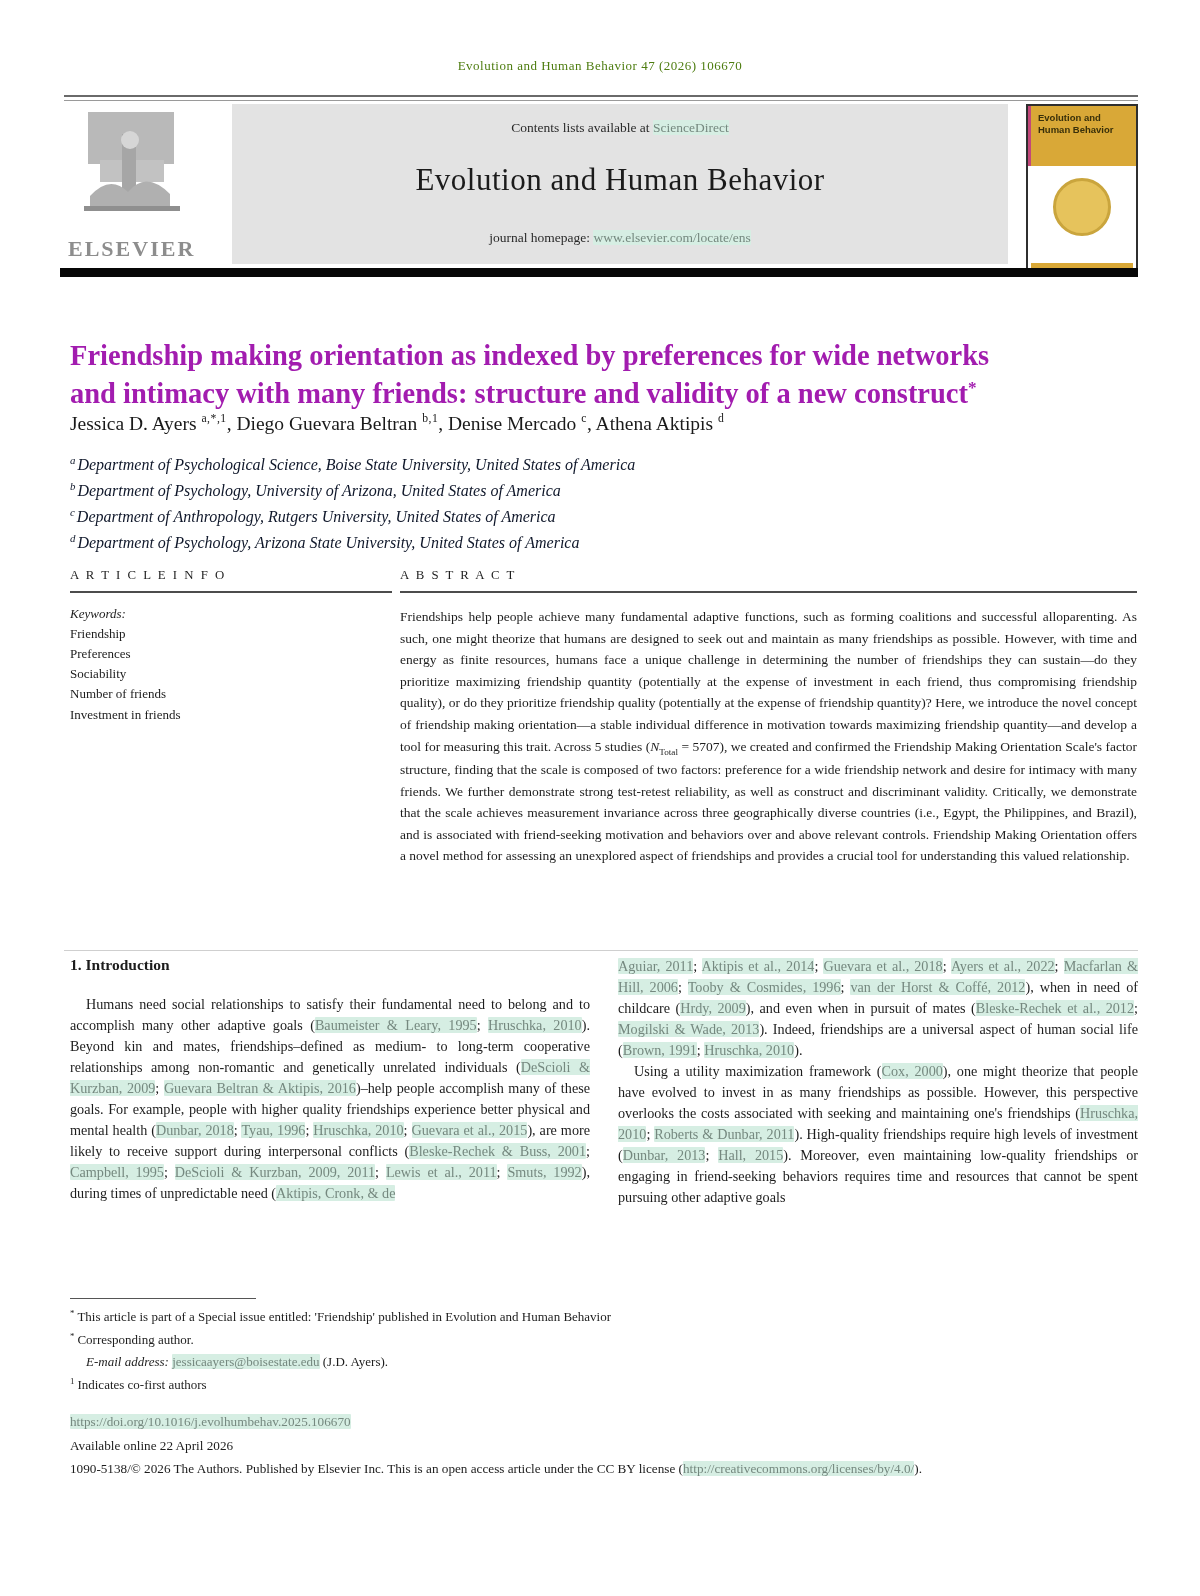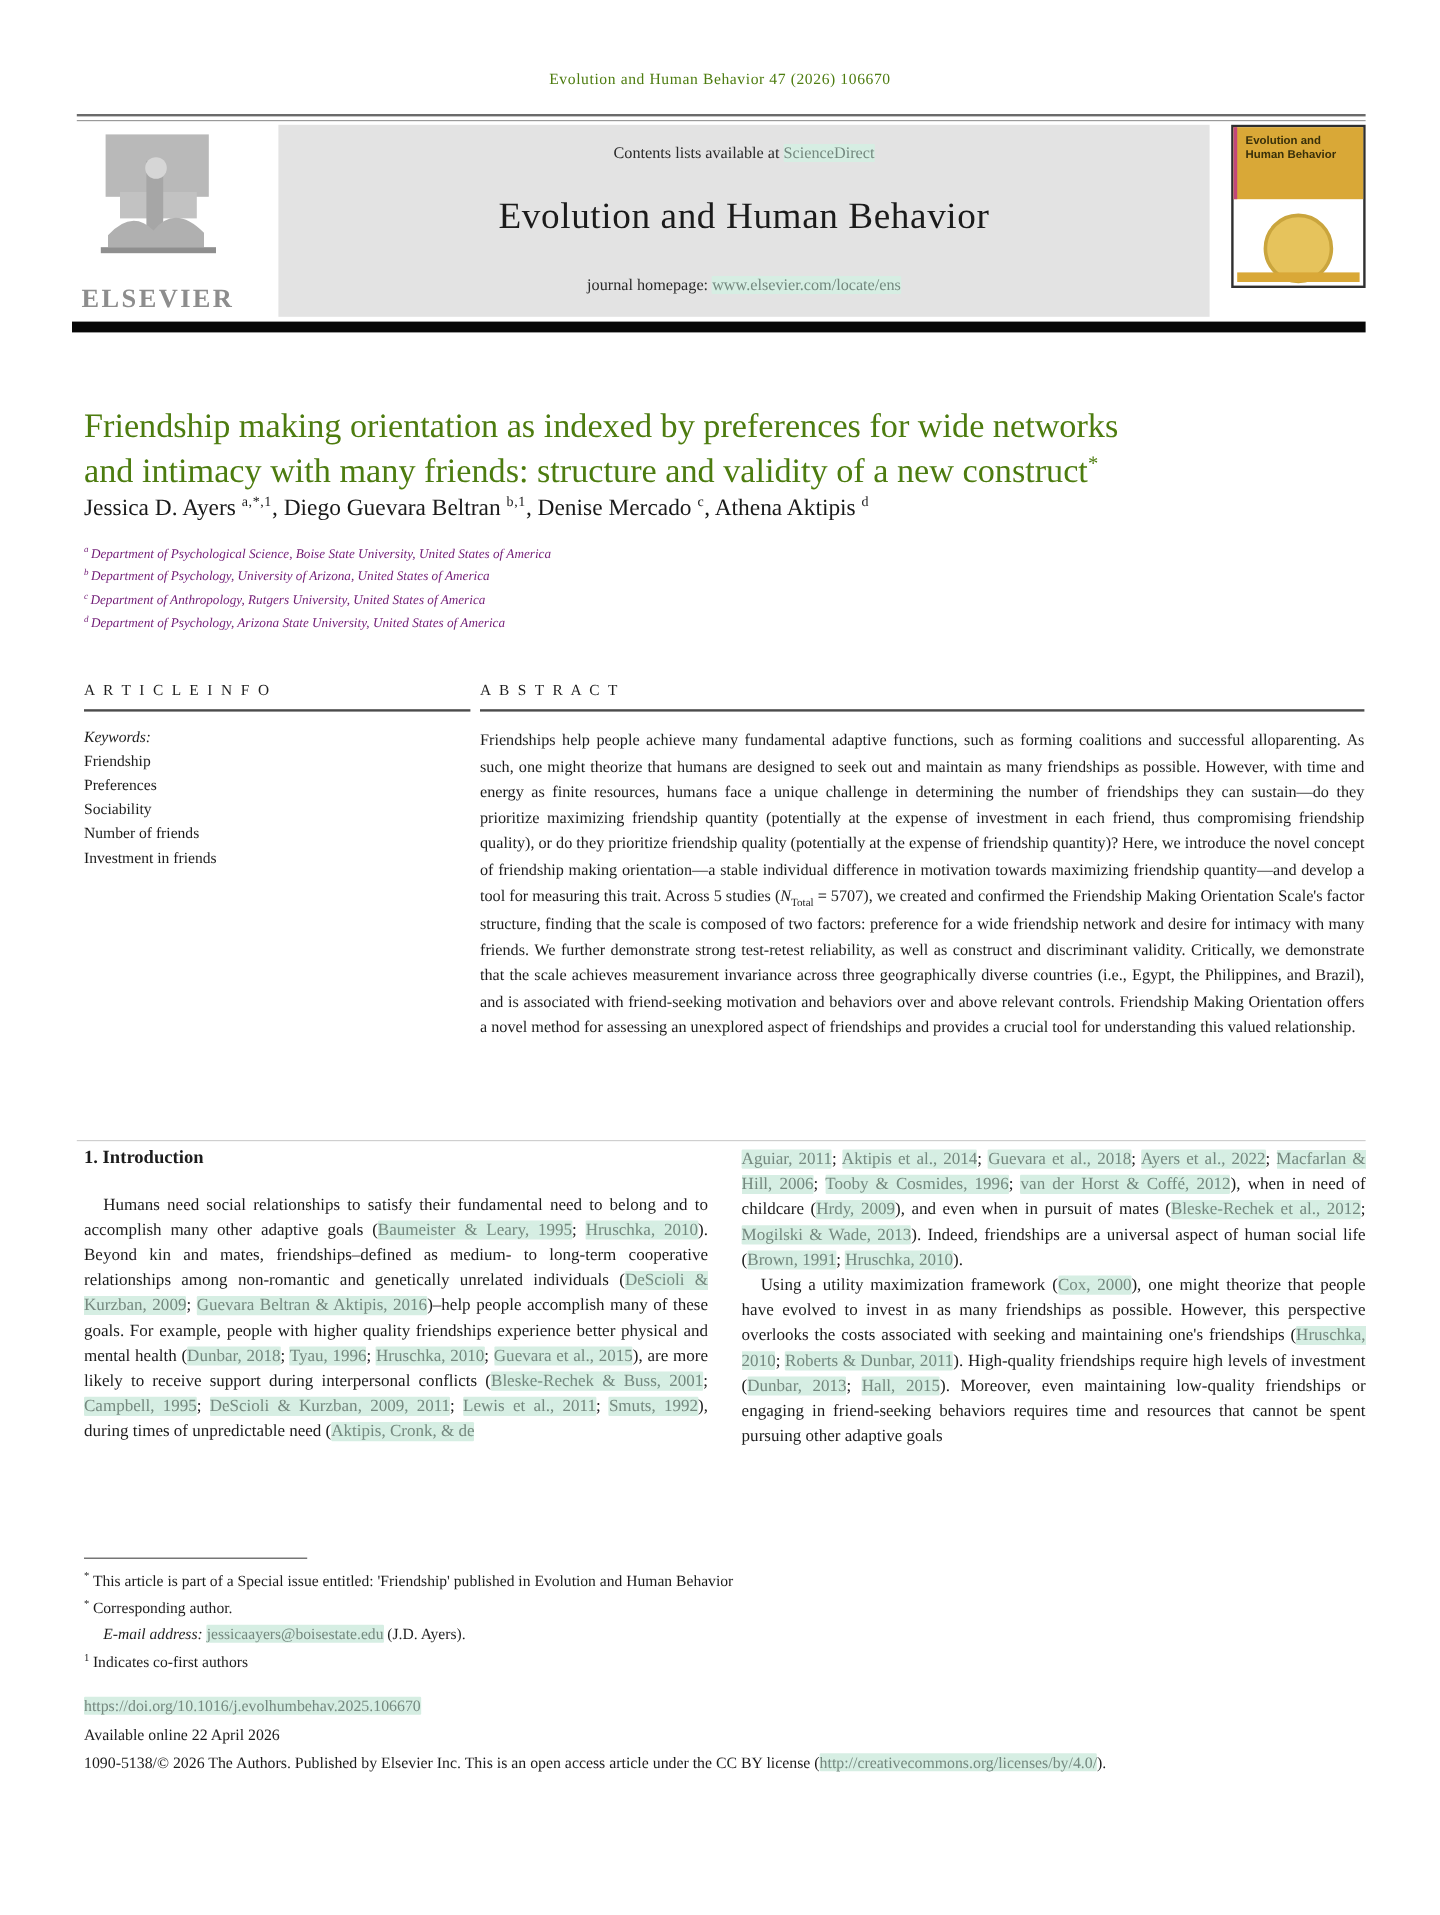--- a/index.html
+++ b/index.html
@@ -22,46 +22,46 @@
   .logo-text {
     position:absolute; bottom:2px; left:4px; font-size:22px; color:#8d8d8d;
     letter-spacing:2px; font-weight:bold;
   }
   .gray-box { flex:1; background:#e3e3e3; text-align:center; padding-top:16px; height:144px; }
   .contents-line { font-size:13.5px; color:#2a2a2a; }
   .journal-title { font-size:31px; margin-top:26px; color:#1b1b1b; letter-spacing:0.5px; }
   .homepage-line { font-size:13.5px; margin-top:32px; color:#2a2a2a; }
   .cover-col { width:130px; display:flex; justify-content:flex-end; }
   .cover {
-    width:112px; height:136px; border:2px solid #2f2f2f; background:#fff;
+    width:112px; height:172px; border:2px solid #2f2f2f; background:#fff;
     position:relative; box-sizing:border-box;
   }
   .cover-banner {
     height:60px; background:#d9a837; padding:6px 5px 0 7px; box-sizing:border-box;
     border-left:3px solid #c2477a;
   }
   .cover-banner div {
     font-size:9.5px; font-weight:bold; color:#39300a; line-height:1.25;
     font-family:"Liberation Sans","DejaVu Sans",sans-serif;
   }
   .cover-emblem {
     width:58px; height:58px; border-radius:50%; margin:12px auto 0;
     background:#e6c35c; border:3px solid #caa53d; box-sizing:border-box;
   }
   .cover-strip { position:absolute; bottom:3px; left:3px; right:3px; height:8px; background:#d9a837; }
   .black-bar { position:absolute; top:268px; left:60px; width:1078px; height:9px; background:#070707; }
 
   .title {
     position:absolute; top:318px; left:70px; width:1050px;
-    font-size:28.5px; font-weight:400; line-height:1.34; color:#4d7c0f;
+    font-size:28.5px; font-weight:700; line-height:1.34; color:#a21caf;
   }
   .authors { position:absolute; top:412px; left:70px; width:1050px; font-size:19.5px; color:#1a1a1a; }
   .affiliations {
     position:absolute; top:452px; left:70px; width:1050px;
-    font-style:italic; font-size:11px; line-height:1.6; color:#701a75;
+    font-style:italic; font-size:16px; line-height:1.6; color:#0f172a;
   }
   .affiliations div sup { font-size:0.68em; margin-right:2px; }
 
   .info-col { position:absolute; top:568px; left:70px; width:322px; }
   .abs-col  { position:absolute; top:568px; left:400px; width:737px; }
   .sec-head { font-size:12.8px; letter-spacing:2px; color:#1e1e1e; }
   .head-rule { border-top:2px solid #4c4c4c; margin-top:8px; margin-bottom:13px; }
   .kw-label { font-style:italic; font-size:13px; margin-bottom:2px; }
   .kw-list div { font-size:13px; line-height:1.55; }
   .abs-text { font-size:13.5px; line-height:1.6; text-align:justify; color:#1d1d1d; }

